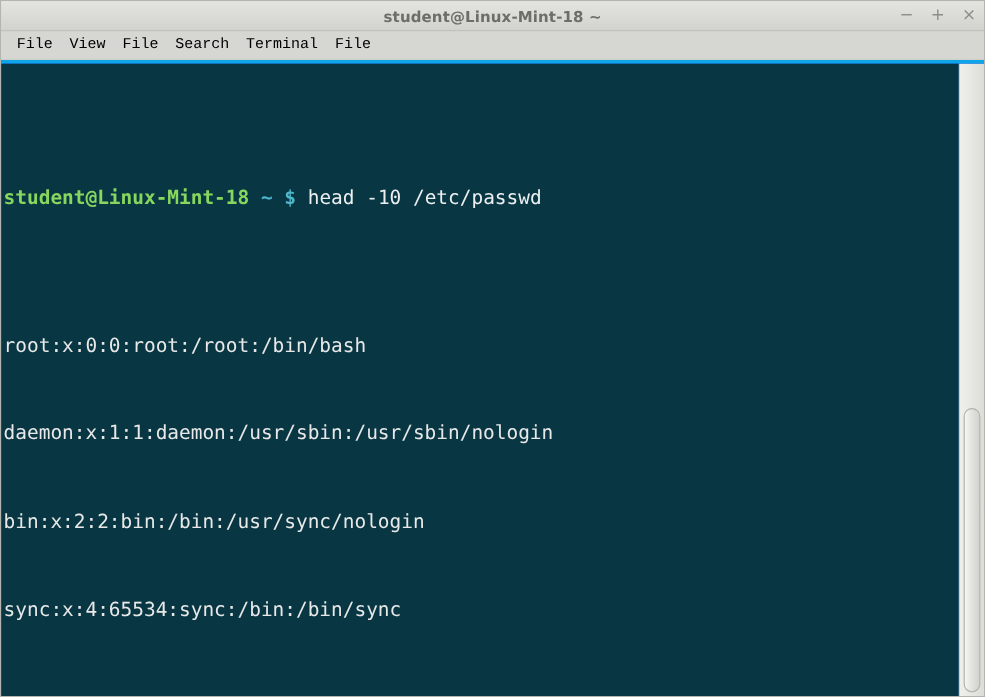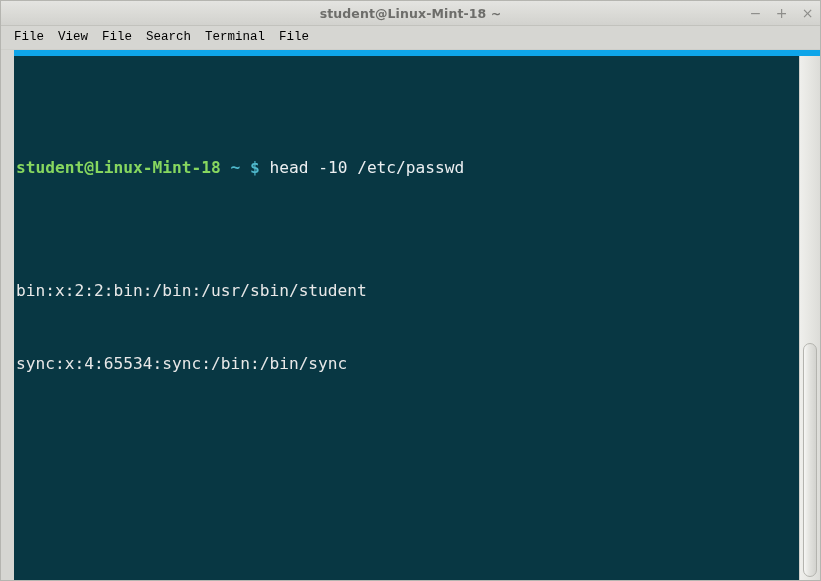--- a/index.html
+++ b/index.html
@@ -86,22 +86,21 @@
     cursor: default;
     white-space: pre;
   }
 
   
   #term-wrap {
     flex: 1 1 auto;
     display: flex;
     background: #1d4ed8;
     overflow: hidden;
-    border-top: 6px solid #0ea5e9;
-    margin-left: 13px;
+    border-top: 3px solid #0ea5e9;
   }
   #term {
     flex: 1 1 auto;
     background: #083743;
     padding: 2px 0 0 2px;
     overflow: hidden;
     box-sizing: border-box;
     font-family: "DejaVu Sans Mono", monospace;
     font-size: 16.2px;
     line-height: 24.5px;
@@ -157,21 +156,23 @@
     <span class="menu-item">File</span>
   </div>
 
   <div id="term-wrap">
     <div id="term">
 
       
       <div class="line"><span class="c-green">student@Linux-Mint-18</span><span class="c-white"> </span><span class="c-cyan">~</span><span class="c-white"> </span><span class="c-cyan">$</span><span class="c-white"> </span><span class="c-white">head -10 /etc/passwd</span></div>
 
       
-      <div class="line">bin:x:2:2:bin:/bin:/usr/sbin/student</div>
+      <div class="line">root:x:0:0:root:/root:/bin/bash</div>
+      <div class="line">daemon:x:1:1:daemon:/usr/sbin:/usr/sbin/nologin</div>
+      <div class="line">bin:x:2:2:bin:/bin:/usr/sync/nologin</div>
       <div class="line">sync:x:4:65534:sync:/bin:/bin/sync</div>
       
       
       
       
       
 
       
       
 

